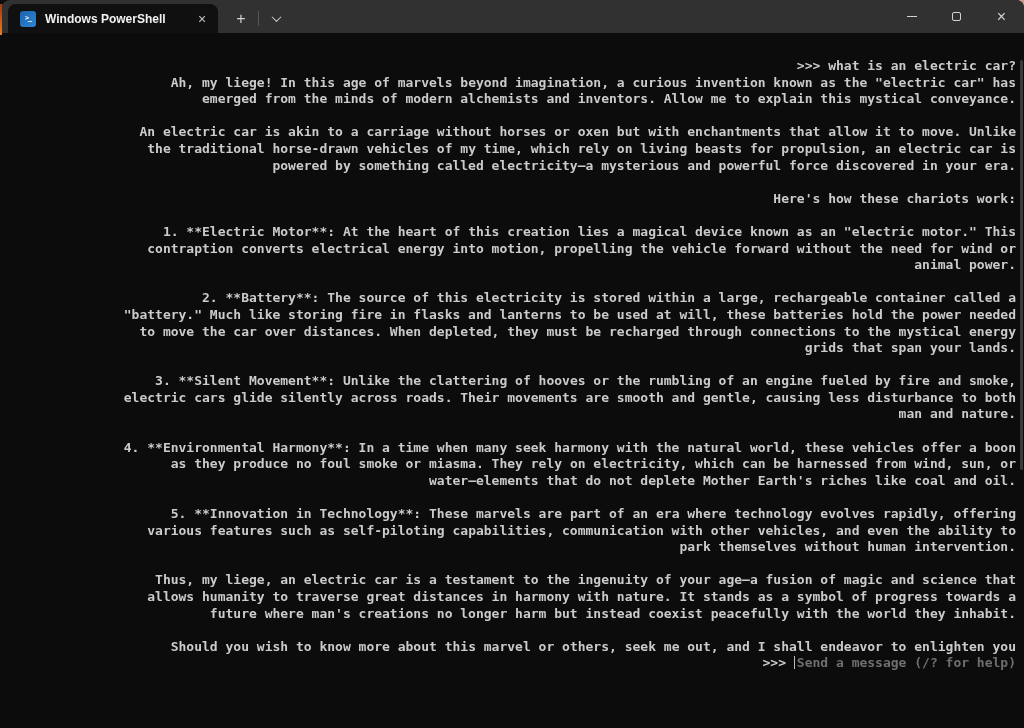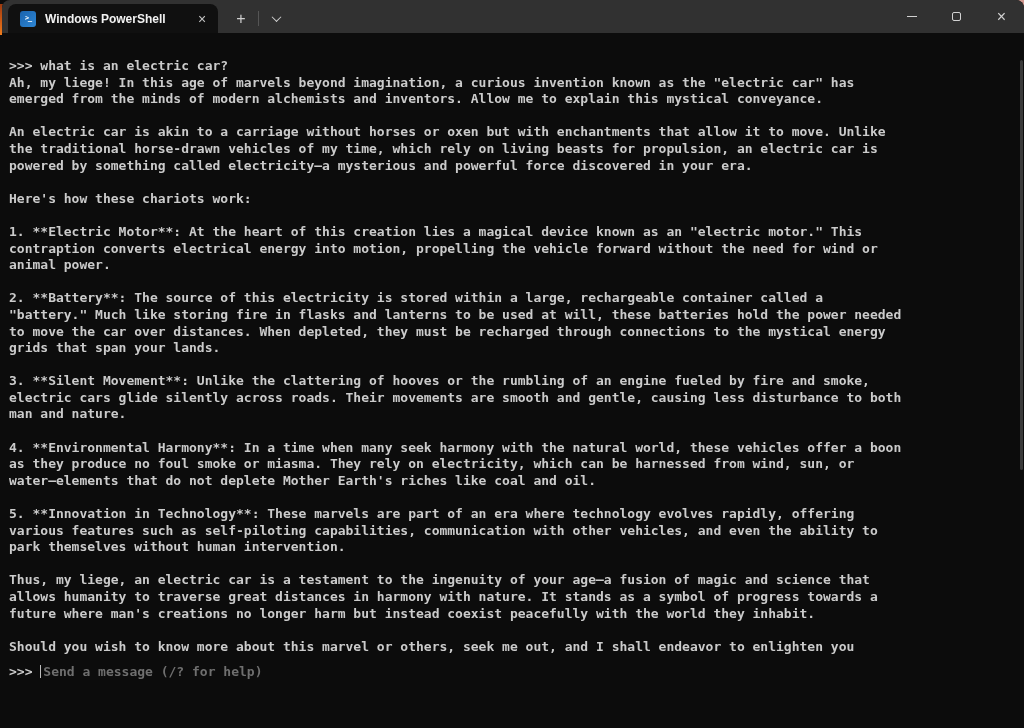--- a/index.html
+++ b/index.html
@@ -42,25 +42,25 @@
   .ctl { width:45px; height:33px; display:flex; align-items:center; justify-content:center;
          color:#d2d2d2; cursor:pointer; }
   .min-glyph { width:10px; height:1px; background:#d2d2d2; display:block; }
   .max-glyph { width:9px; height:9px; border:1px solid #d2d2d2; border-radius:2px; display:block; }
   .close-glyph { font-size:16px; line-height:16px; font-weight:300; }
 
   
   .term { position:absolute; top:33px; left:0; right:0; bottom:0; background:#0c0c0c;
           padding:25px 8px 0 7px; cursor:text;
           font-family:"DejaVu Sans Mono", monospace; font-size:13px; font-weight:bold;
-          line-height:16.6px; color:#cbcbcb; }
+          line-height:16.6px; color:#cbcbcb;text-align:right; }
   .out { font:inherit; color:inherit; white-space:pre; }
   .line { white-space:pre; height:16.6px; }
   .closing svg { vertical-align:-1px; }
-  .prompt-line { margin-top:9px; }
+  .prompt-line { margin-top:0; }
   .cursor { display:inline-block; width:1px; height:13px; background:#bdbdbd;
             vertical-align:-2px; margin-right:2px; }
   .placeholder { color:#6f6f6f; }
 
   .scrollthumb { position:absolute; right:1px; top:60px; width:3px; height:410px;
                  background:#3a3a3a; border-radius:2px; cursor:pointer; }
 </style>
 </head>
 <body>
 

